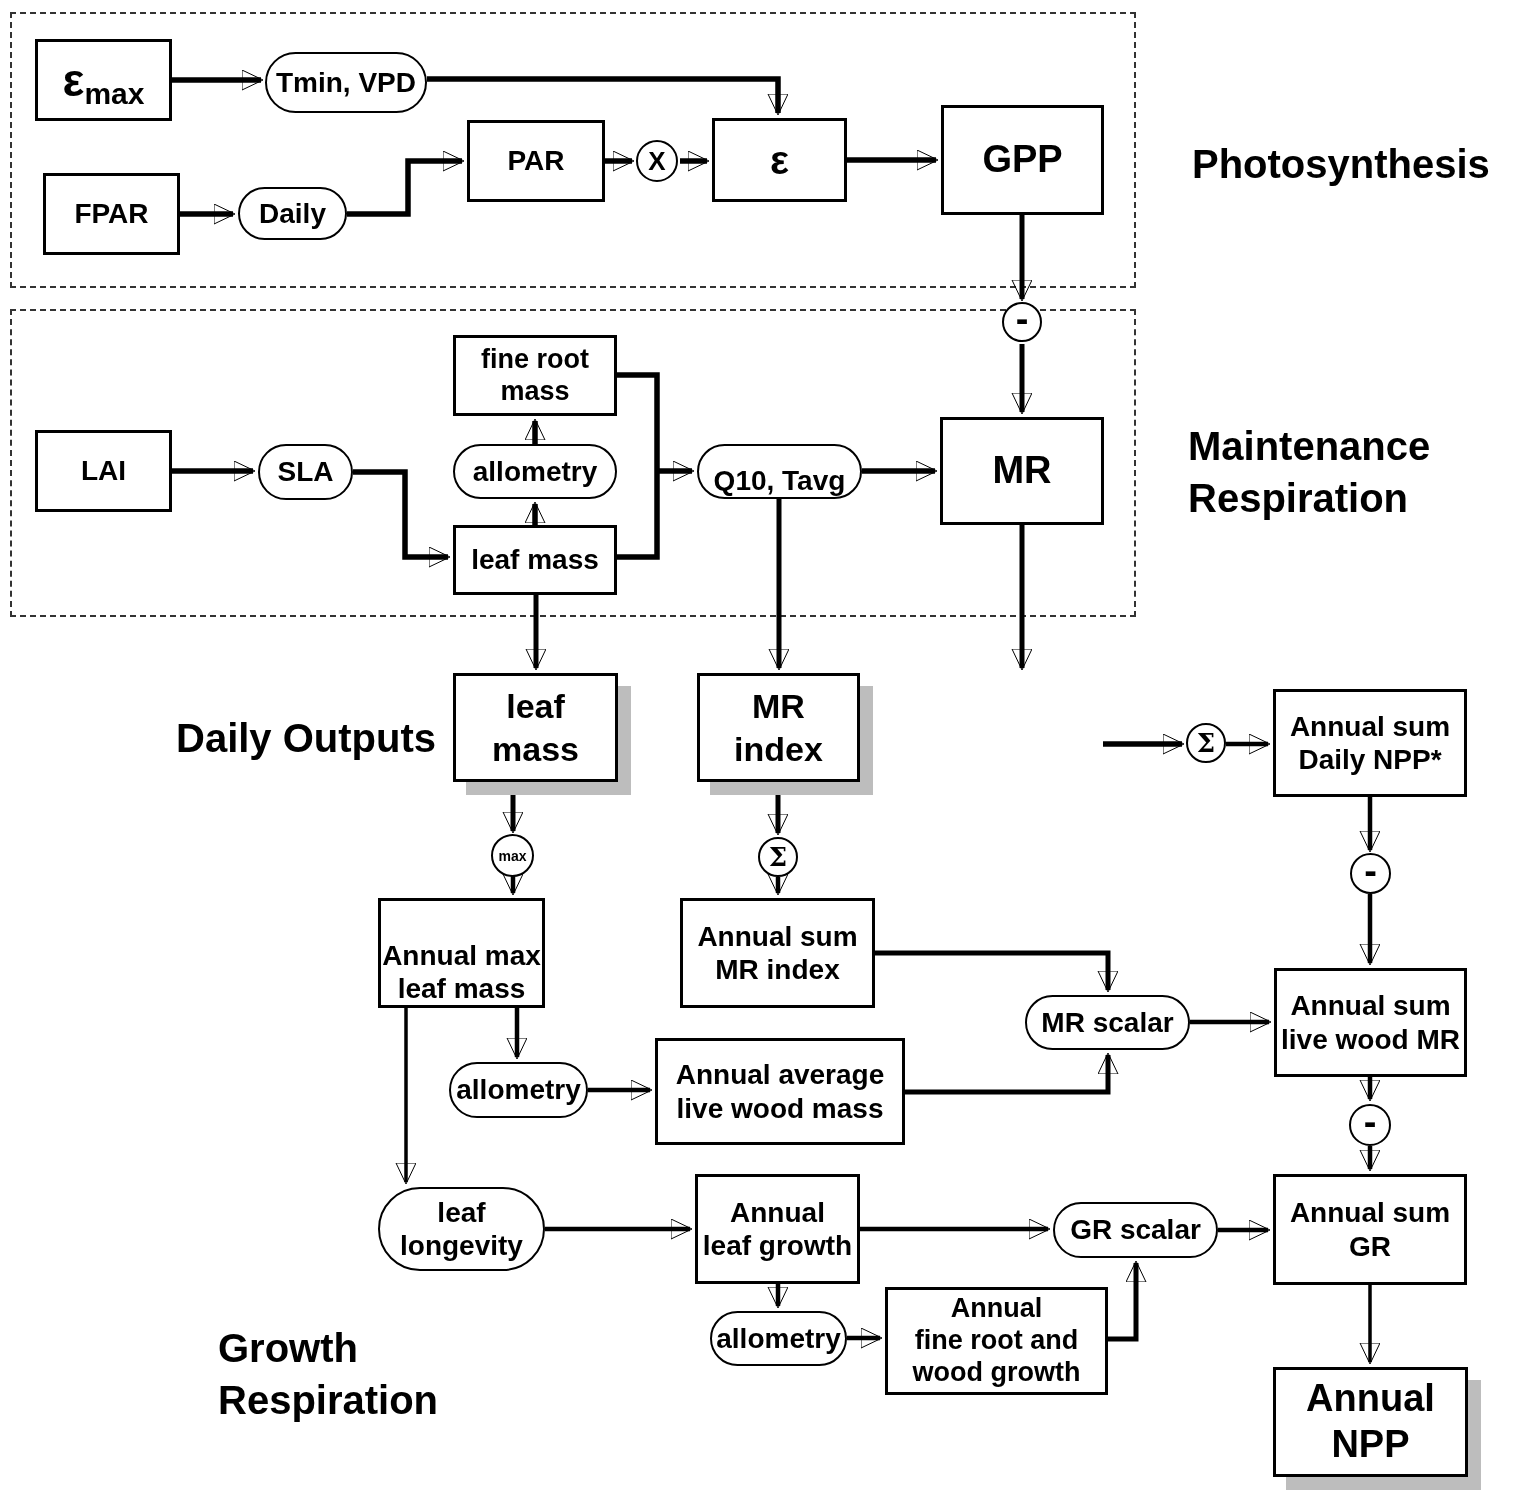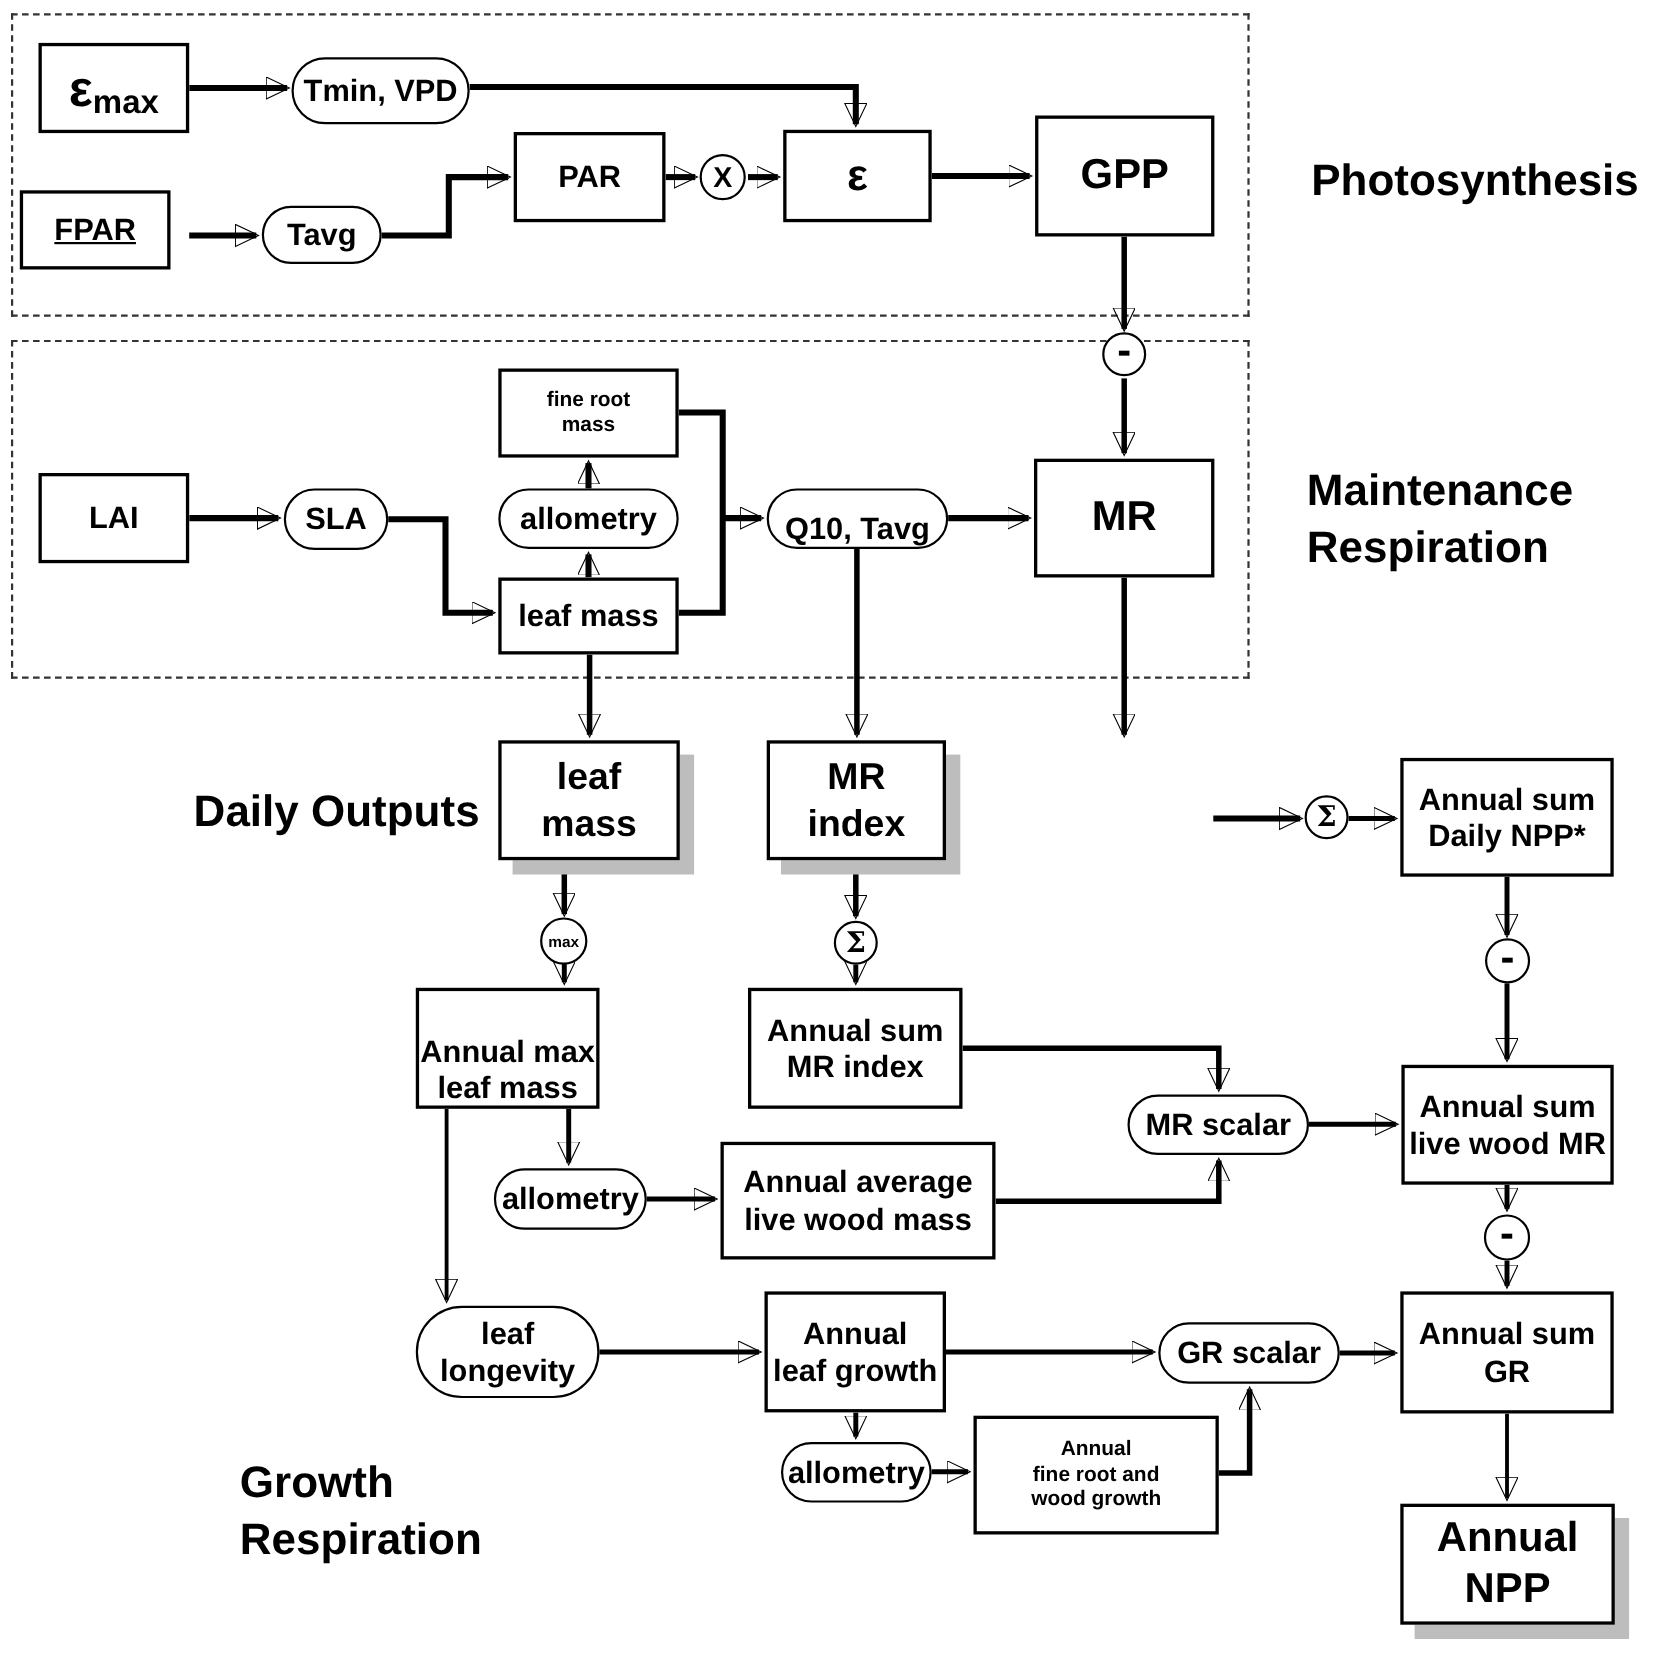--- a/index.html
+++ b/index.html
@@ -13,21 +13,21 @@
   #edges path{stroke:#000;fill:none;}
   .w6{stroke-width:5.5px;}
   .w5{stroke-width:5px;}
   .w4{stroke-width:4.5px;}
   .w3{stroke-width:3.5px;}
   .node{position:absolute;z-index:2;background:#fff;display:flex;align-items:center;justify-content:center;text-align:center;box-sizing:border-box;}
   .box{border:3px solid #000;}
   .stadium{border:2.5px solid #000;border-radius:999px;}
   .shadowed{box-shadow:13px 13px 0 0 #bdbdbd;}
   .label{white-space:pre-line;line-height:1.18;}
-  .f27{font-size:19px;}
+  .f27{font-size:27px;}
   .f28{font-size:28px;}
   .f34{font-size:34px;line-height:1.25;}
   .f38{font-size:38px;line-height:1.2;}
   .op{position:absolute;z-index:3;background:#fff;border:2.5px solid #000;border-radius:50%;display:flex;align-items:center;justify-content:center;box-sizing:border-box;}
   .op .minus{font-size:38px;line-height:30px;margin-top:-6px;}
   .op .mult{font-size:26px;}
   .op .sigma{font-size:26px;font-family:"DejaVu Serif","Liberation Serif",serif;}
   .op .maxtxt{font-size:14px;letter-spacing:0px;}
   .seclabel{position:absolute;z-index:2;font-size:40px;line-height:1.3;white-space:pre-line;}
   .epsbig{font-size:46px;line-height:40px;}
@@ -99,25 +99,25 @@
   <div class="seclabel" style="left:218px;top:1322px;">Growth
 Respiration</div>
 
   <div class="node box" style="left:35px;top:39px;width:137px;height:82px;">
     <span class="epsbig">ε</span>
       <span class="epssub">max</span>
   </div>
   <div class="node stadium" style="left:265px;top:52px;width:162px;height:61px;">
       <span class="label f28">Tmin, VPD</span>
     </div>
-  <div class="node box" style="left:18px;top:173px;width:137px;height:72px;text-decoration:underline;">
+  <div class="node box" style="left:43px;top:173px;width:137px;height:82px;">
       <span class="label f28">FPAR</span>
     </div>
   <div class="node stadium" style="left:238px;top:187px;width:109px;height:53px;">
-      <span class="label f28">Tavg</span>
+      <span class="label f28">Daily</span>
     </div>
   <div class="node box" style="left:467px;top:120px;width:138px;height:82px;">
       <span class="label f28">PAR</span>
     </div>
   <div class="node box" style="left:712px;top:118px;width:135px;height:84px;">
       <span class="epsmid">ε</span>
     </div>
   <div class="node box" style="left:35px;top:430px;width:137px;height:82px;">
       <span class="label f28">LAI</span>
     </div>

